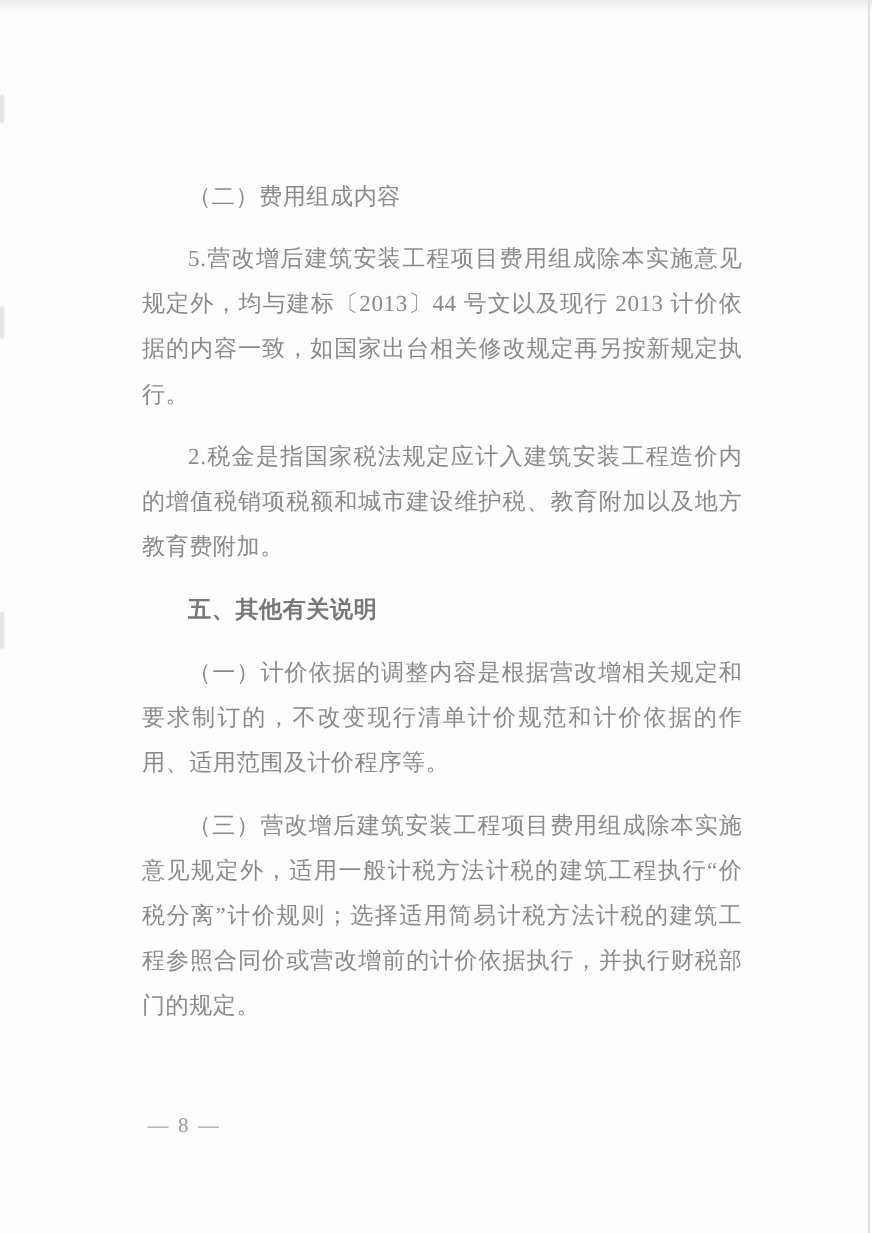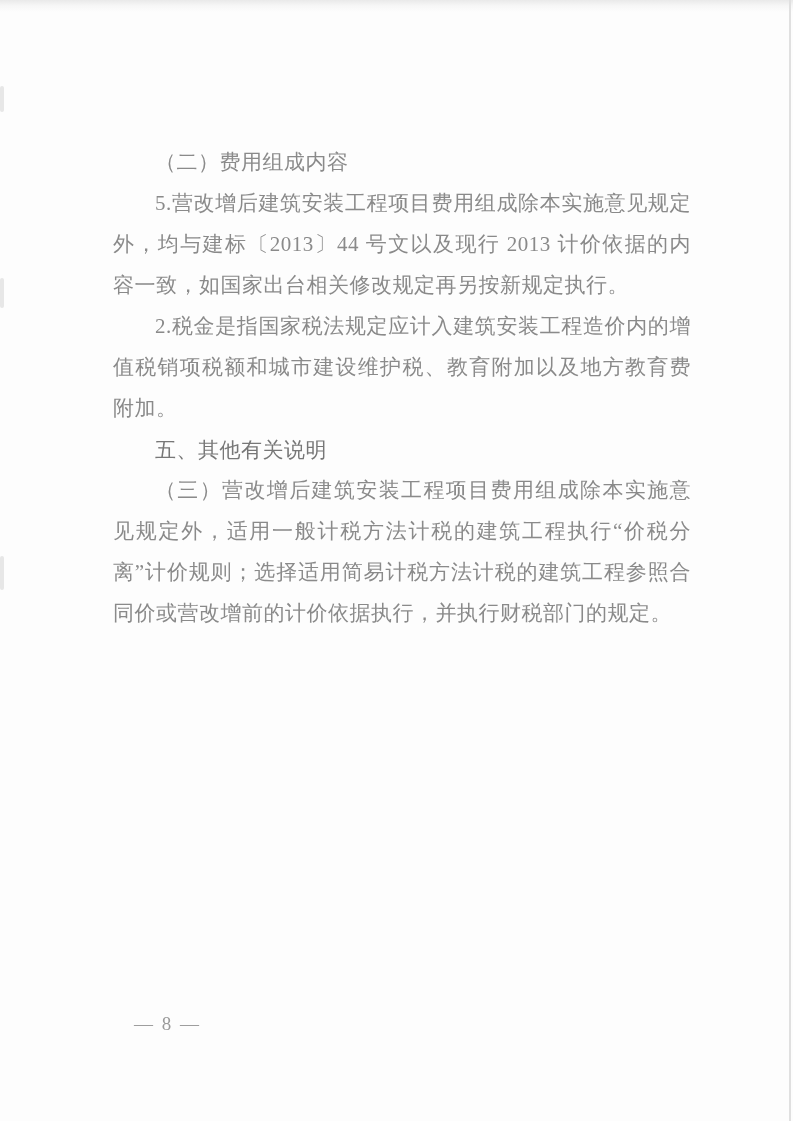--- a/index.html
+++ b/index.html
@@ -52,28 +52,28 @@
     left: 113px;
     top: 142px;
     width: 578px;
     color: #8a8a8a;
     font-size: 21px;
     line-height: 41px;
     text-align: justify;
     letter-spacing: 0.5px;
   }
   .content p, .content h2 {
-    margin: 0;
+    margin: 16px;
     padding: 0;
     text-indent: 2em;
   }
   .content h2.heading {
     font-family: "Liberation Sans", "DejaVu Sans", sans-serif;
     font-size: 21px;
-    font-weight: 400;
+    font-weight: 700;
     color: #777777;
     line-height: 41px;
   }
   .page-number {
     position: absolute;
     left: 134px;
     top: 1008px;
     color: #9a9a9a;
     font-size: 19px;
     line-height: 32px;
@@ -90,18 +90,19 @@
   <div class="right-edge-line"></div>
   <div class="smudge s1"></div>
   <div class="smudge s2"></div>
   <div class="smudge s3"></div>
 
   <main class="content">
     <p>（二）费用组成内容</p>
     <p>5.营改增后建筑安装工程项目费用组成除本实施意见规定外，均与建标〔2013〕44 号文以及现行 2013 计价依据的内容一致，如国家出台相关修改规定再另按新规定执行。</p>
     <p>2.税金是指国家税法规定应计入建筑安装工程造价内的增值税销项税额和城市建设维护税、教育附加以及地方教育费附加。</p>
     <h2 class="heading">五、其他有关说明</h2>
+    <p>（一）计价依据的调整内容是根据营改增相关规定和要求制订的，不改变现行清单计价规范和计价依据的作用、适用范围及计价程序等。</p>
     <p>（三）营改增后建筑安装工程项目费用组成除本实施意见规定外，适用一般计税方法计税的建筑工程执行“价税分离”计价规则；选择适用简易计税方法计税的建筑工程参照合同价或营改增前的计价依据执行，并执行财税部门的规定。</p>
   </main>
 
   <div class="page-number">— 8 —</div>
 
 </div>
 
 </body></html>

